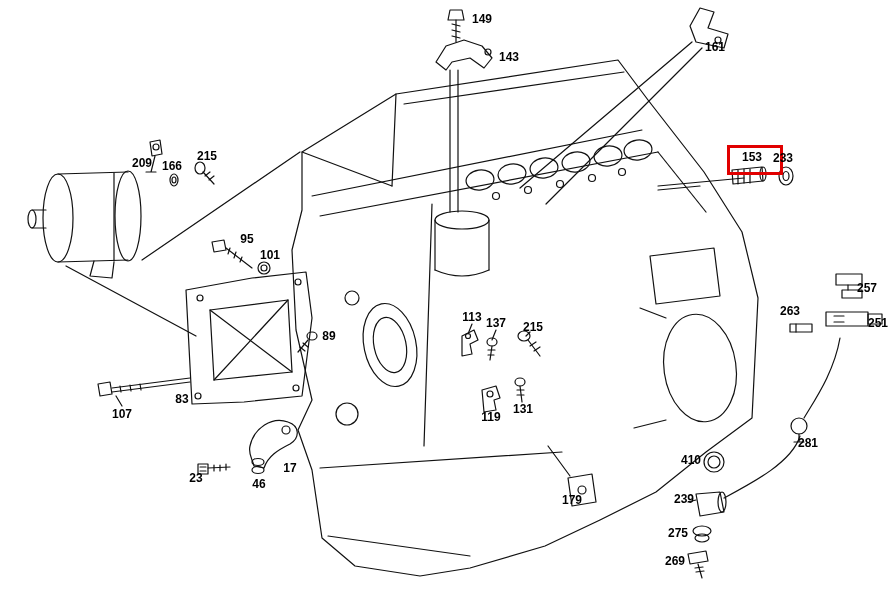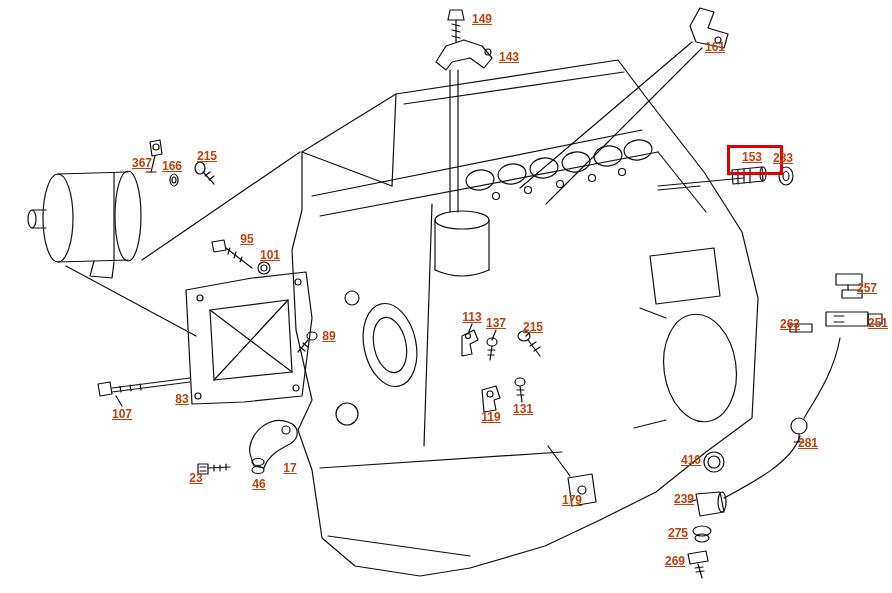--- a/index.html
+++ b/index.html
@@ -8,24 +8,23 @@
     width:892px;height:593px;
     background:#ffffff;
     font-family:"Liberation Sans",sans-serif;
     overflow:hidden;
   }
   svg{position:absolute;left:0;top:0;}
   .lbl{
     position:absolute;
     transform:translate(-50%,-50%);
     font:bold 12px "Liberation Sans",sans-serif;
-    color:#c2410c;
+    color:#000000;
     white-space:nowrap;
     z-index:3;
-    text-decoration:underline;
   }
   .hl{
     position:absolute;
     border:3px solid #e10000;
     z-index:2;
   }
 </style>
 </head>
 <body>
 
@@ -218,41 +217,41 @@
       <path d="M 94,261 L 90,276 L 112,278 L 114,262"></path>
       <path d="M 66,266 L 196,336"></path>
     </g>
   </svg>
 
   <div class="hl" style="left:727px;top:145px;width:50px;height:24px"></div>
 
   <div class="lbl" style="left:482px;top:19px">149</div>
   <div class="lbl" style="left:509px;top:57px">143</div>
   <div class="lbl" style="left:715px;top:47px">161</div>
-  <div class="lbl" style="left:142px;top:163px">367</div>
+  <div class="lbl" style="left:142px;top:163px">209</div>
   <div class="lbl" style="left:172px;top:166px">166</div>
   <div class="lbl" style="left:207px;top:156px">215</div>
   <div class="lbl" style="left:247px;top:239px">95</div>
   <div class="lbl" style="left:270px;top:255px">101</div>
   <div class="lbl" style="left:329px;top:336px">89</div>
   <div class="lbl" style="left:472px;top:317px">113</div>
   <div class="lbl" style="left:496px;top:323px">137</div>
   <div class="lbl" style="left:533px;top:327px">215</div>
   <div class="lbl" style="left:491px;top:417px">119</div>
   <div class="lbl" style="left:523px;top:409px">131</div>
   <div class="lbl" style="left:182px;top:399px">83</div>
   <div class="lbl" style="left:122px;top:414px">107</div>
   <div class="lbl" style="left:196px;top:478px">23</div>
   <div class="lbl" style="left:259px;top:484px">46</div>
   <div class="lbl" style="left:290px;top:468px">17</div>
   <div class="lbl" style="left:572px;top:500px">179</div>
   <div class="lbl" style="left:752px;top:157px">153</div>
   <div class="lbl" style="left:783px;top:158px">233</div>
   <div class="lbl" style="left:867px;top:288px">257</div>
-  <div class="lbl" style="left:790px;top:324px">263</div>
+  <div class="lbl" style="left:790px;top:311px">263</div>
   <div class="lbl" style="left:878px;top:323px">251</div>
   <div class="lbl" style="left:808px;top:443px">281</div>
   <div class="lbl" style="left:691px;top:460px">410</div>
   <div class="lbl" style="left:684px;top:499px">239</div>
   <div class="lbl" style="left:678px;top:533px">275</div>
   <div class="lbl" style="left:675px;top:561px">269</div>
 
 </div>
 
 </body></html>

